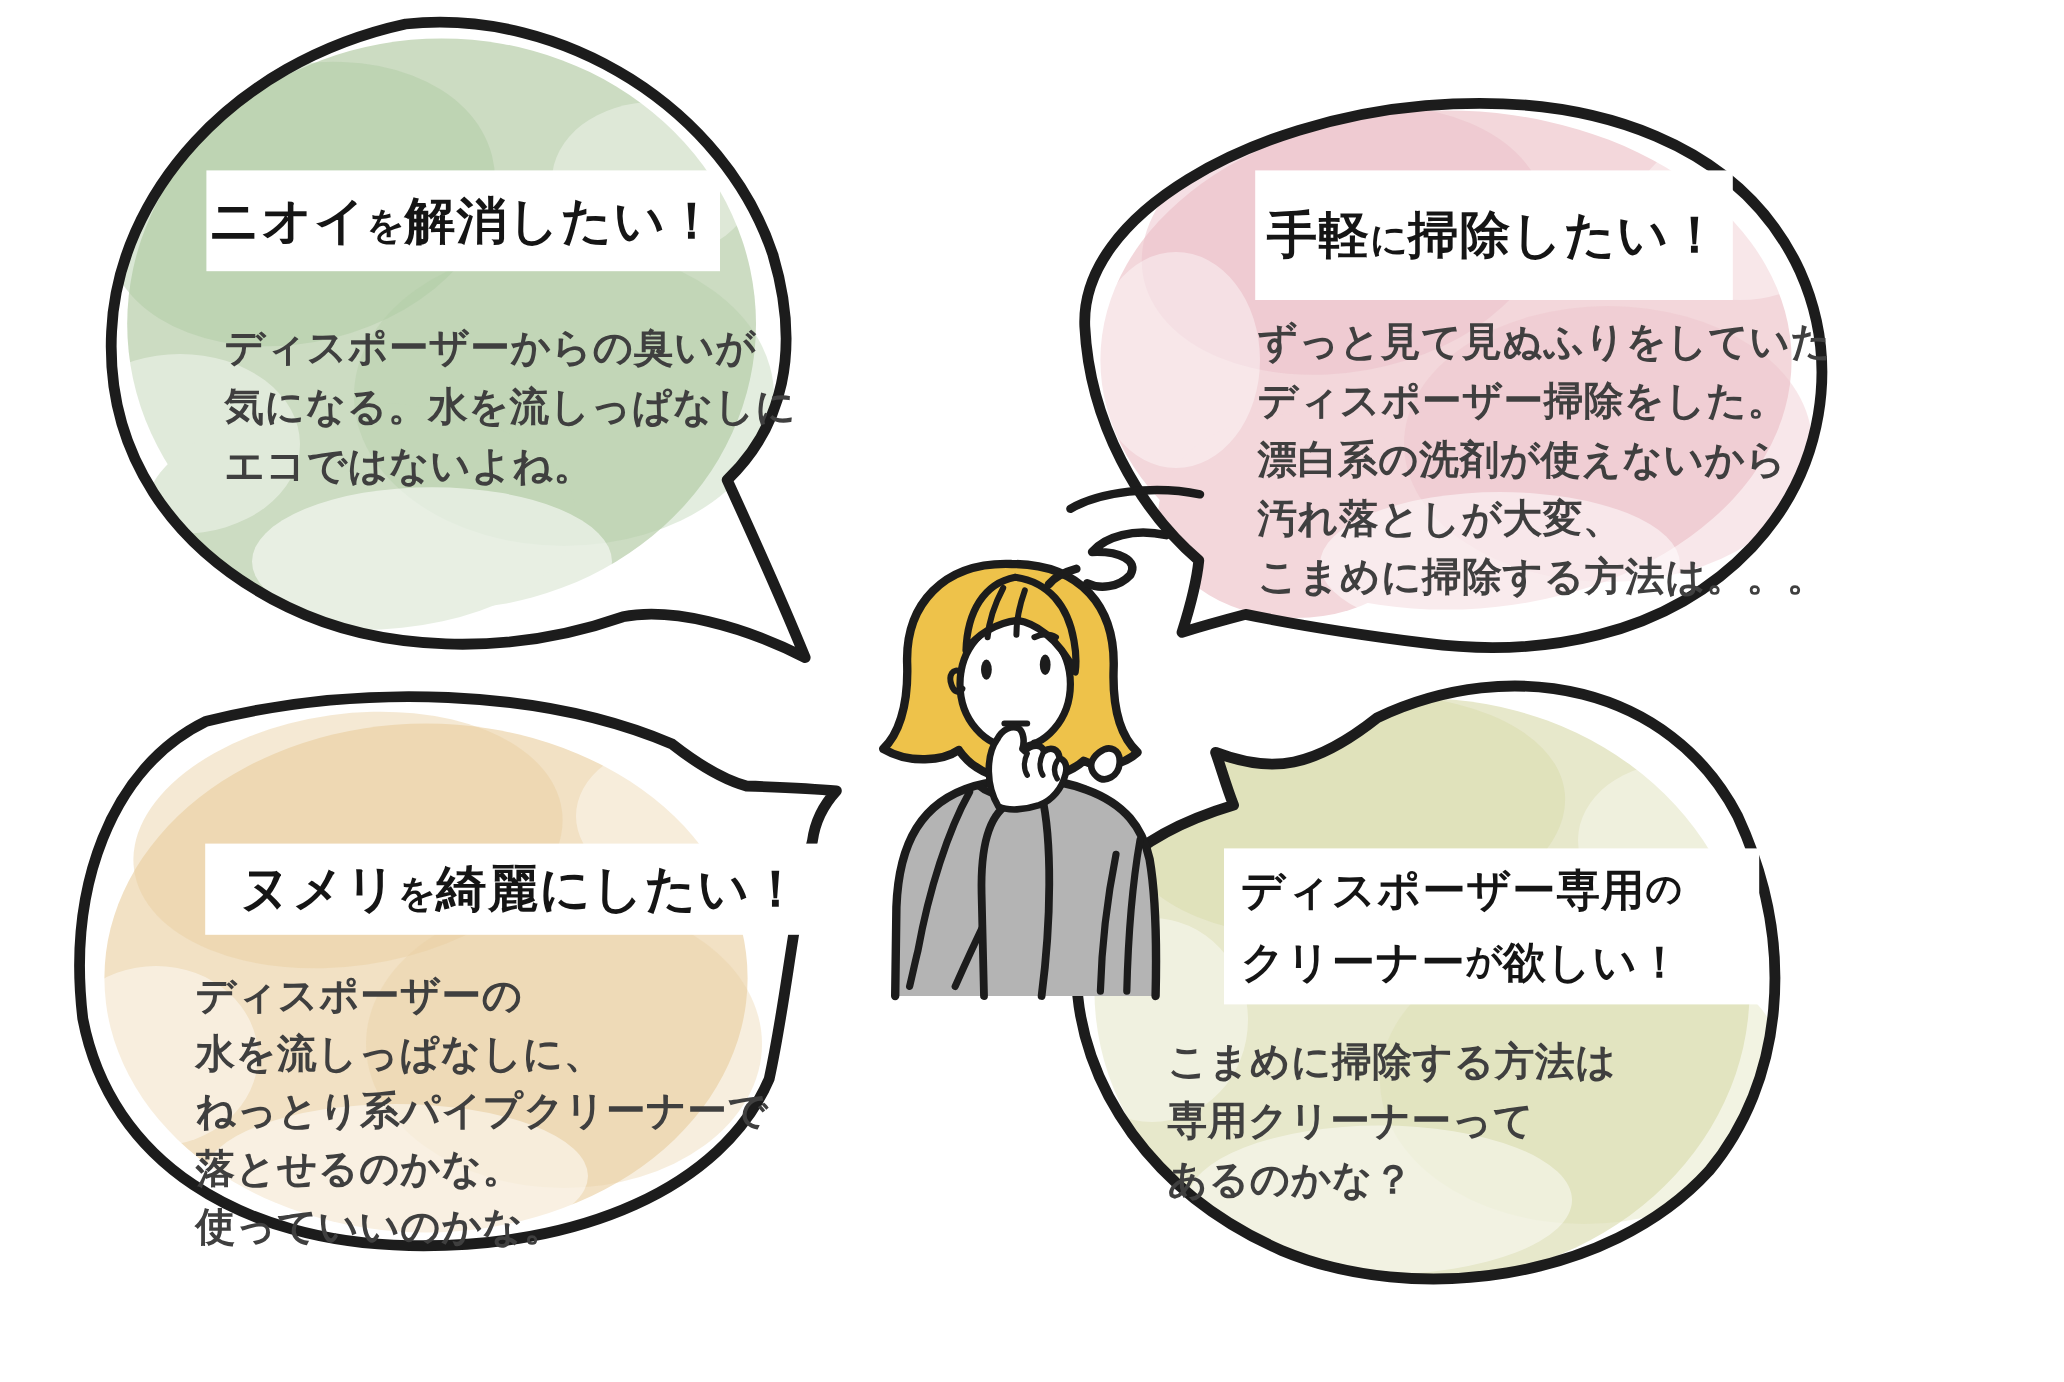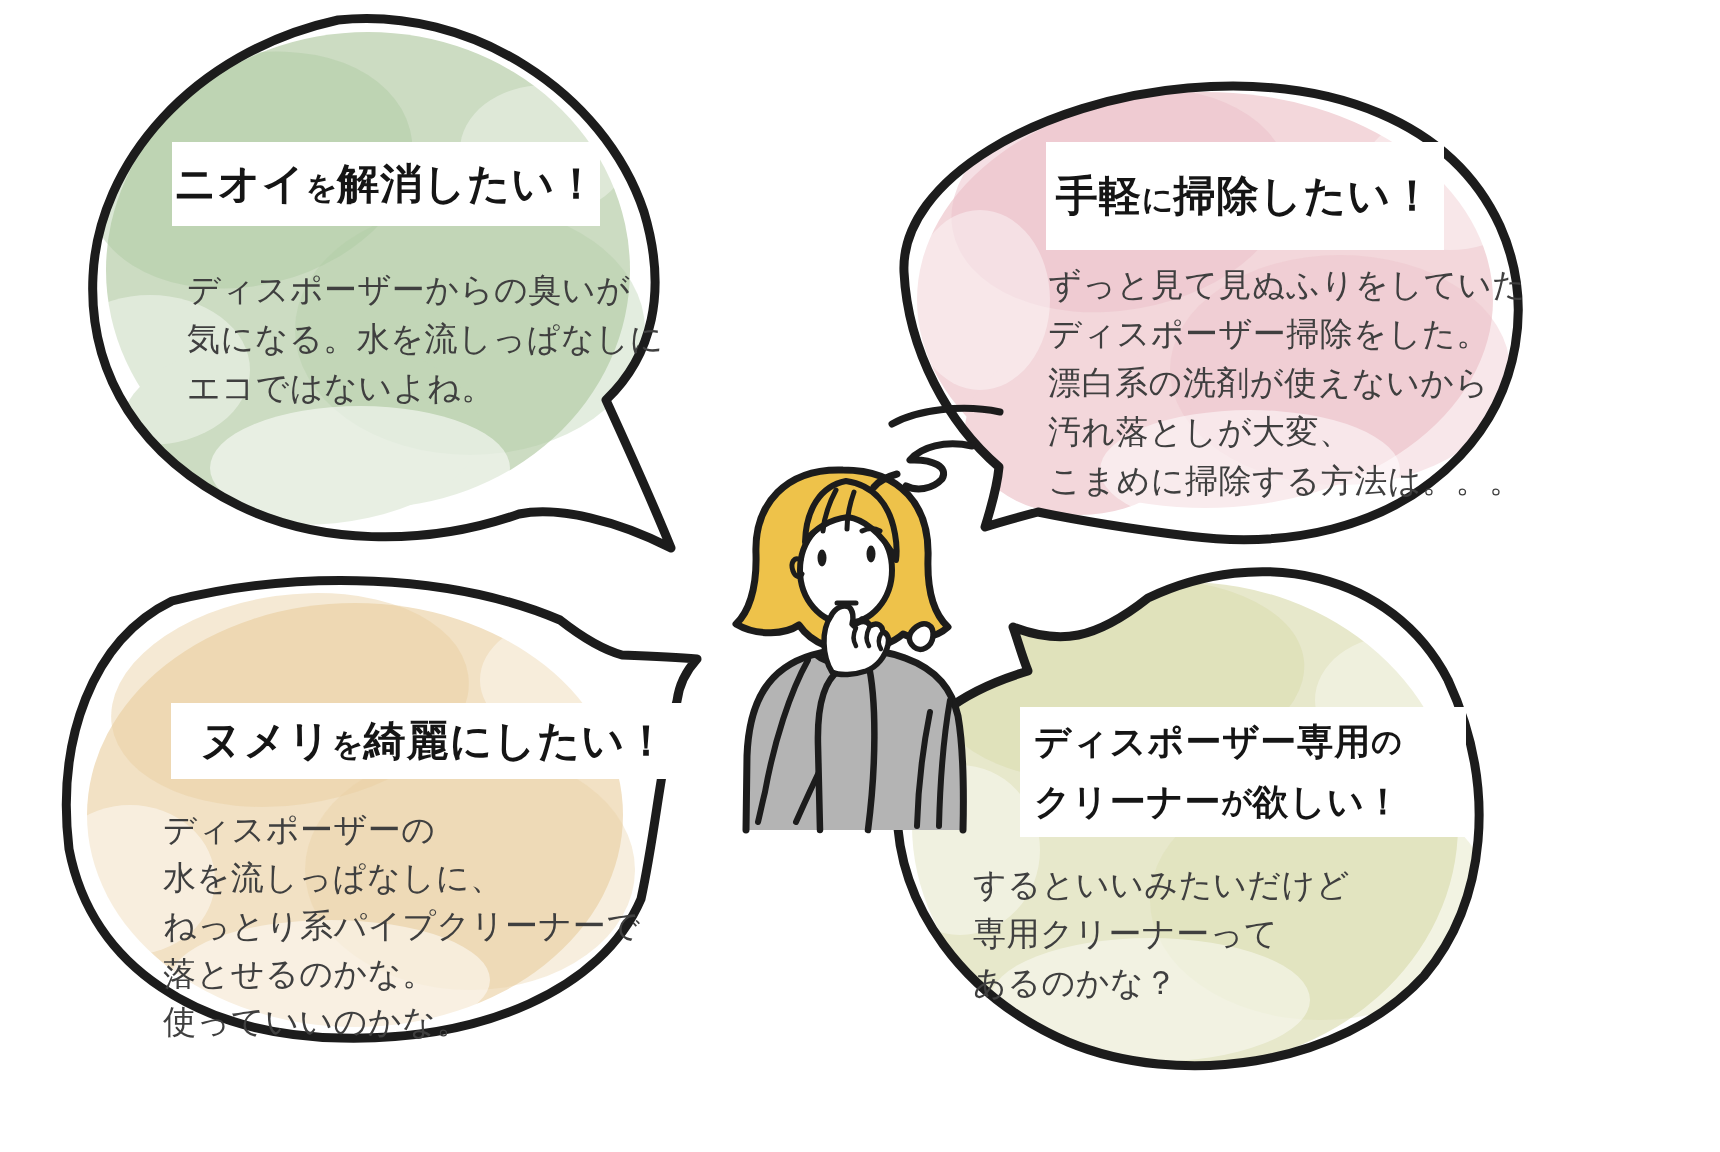--- a/index.html
+++ b/index.html
@@ -24,21 +24,21 @@
   .title-band.two-line{flex-direction:column;align-items:flex-start;justify-content:center;padding-left:14px;}
   .title-band.two-line .t-line{display:flex;align-items:baseline;line-height:60px;}
   .title-band.two-line .seg-lg{font-size:36px;}
   .title-band.two-line .seg-sm{font-size:30px;padding-top:0;}
   .bubble-body{
     position:absolute;
     color:#3f3f3f;
     font-size:33px;
     letter-spacing:0.5px;
   }
-  .bubble-body .line{height:49px;line-height:49px;white-space:nowrap;}
+  .bubble-body .line{height:49px;line-height:49px;white-space:nowrap;font-weight:bold;}
   .bubble-body.tight .line{height:48px;line-height:48px;}
 </style>
 </head>
 <body>
 
 <div class="canvas">
 
   <svg class="bg-svg" viewBox="0 0 1720 1152" xmlns="http://www.w3.org/2000/svg">
     <defs>
       <path id="pGreen" d="M 338 20 C 470 6 604 92 644 212 C 668 292 652 356 606 400 C 628 448 654 506 671 548 C 618 521 559 506 519 514 C 422 548 316 543 240 506 C 142 458 88 376 93 276 C 98 164 192 52 338 20 Z"></path>
@@ -205,19 +205,19 @@
         <span class="seg-lg">ディスポーザー専用</span>
           <span class="seg-sm">の</span>
       </div>
       <div class="t-line">
         <span class="seg-lg">クリーナー</span>
           <span class="seg-sm">が</span>
           <span class="seg-lg">欲しい！</span>
       </div>
     </div>
     <div class="bubble-body" style="left:973px;top:860px;">
-      <div class="line">するといいみたいだけど</div>
+      <div class="line">こまめに掃除する方法は</div>
       <div class="line">専用クリーナーって</div>
       <div class="line">あるのかな？</div>
     </div>
 
   </div>
 </div>
 
 </body></html>

